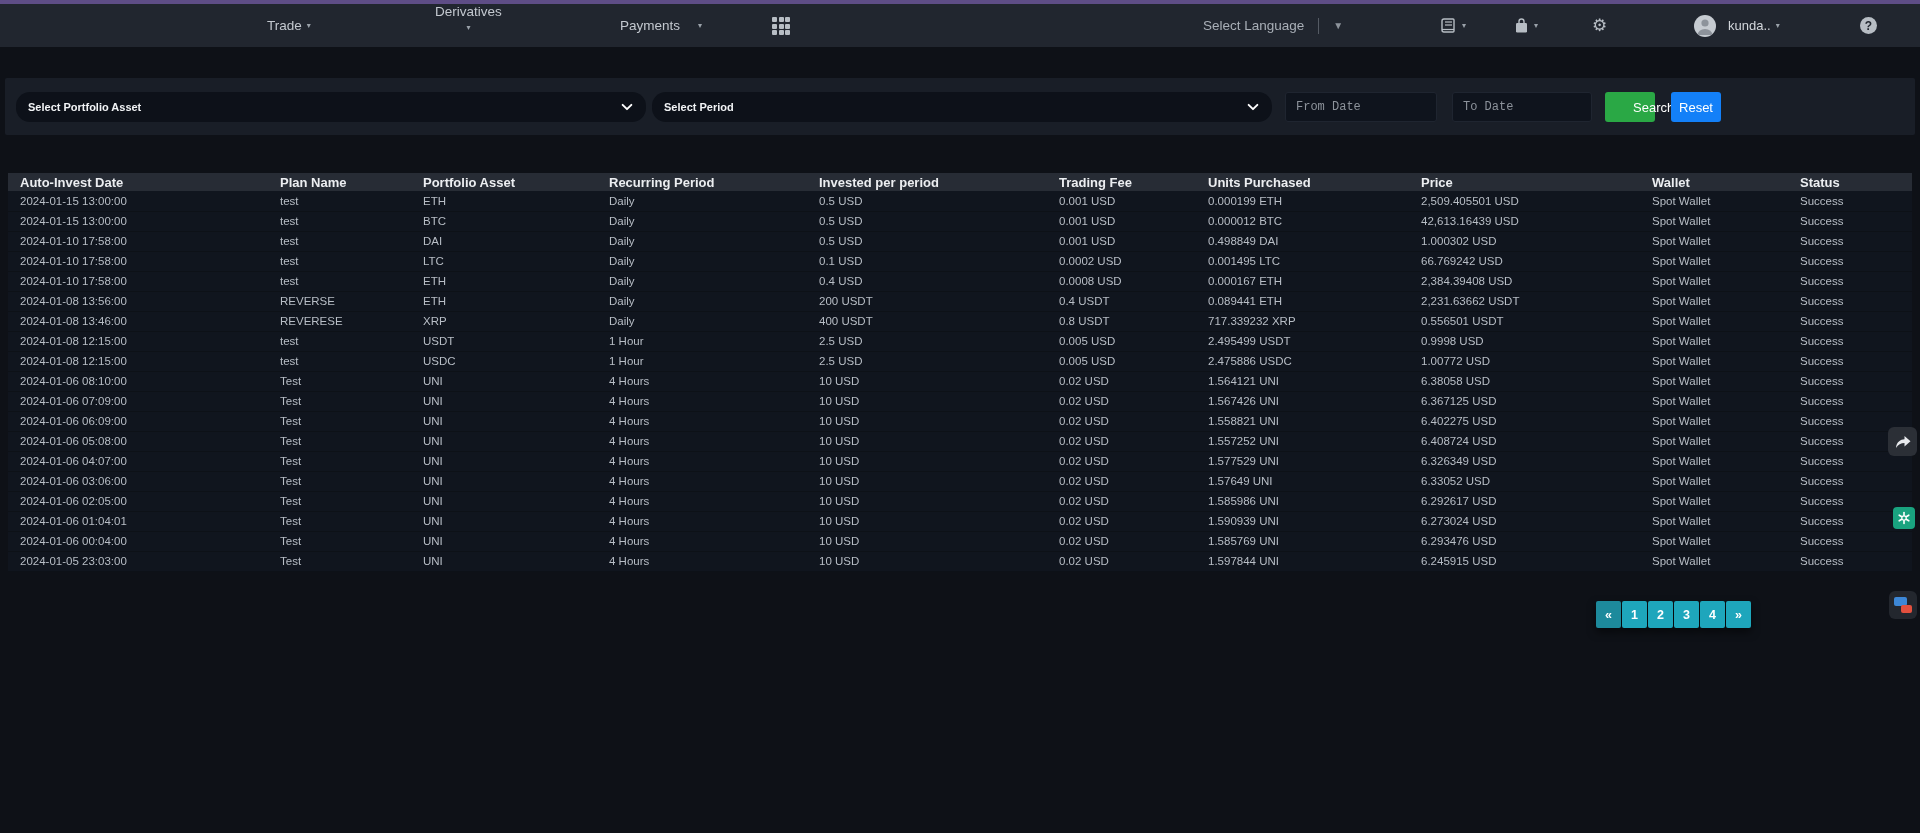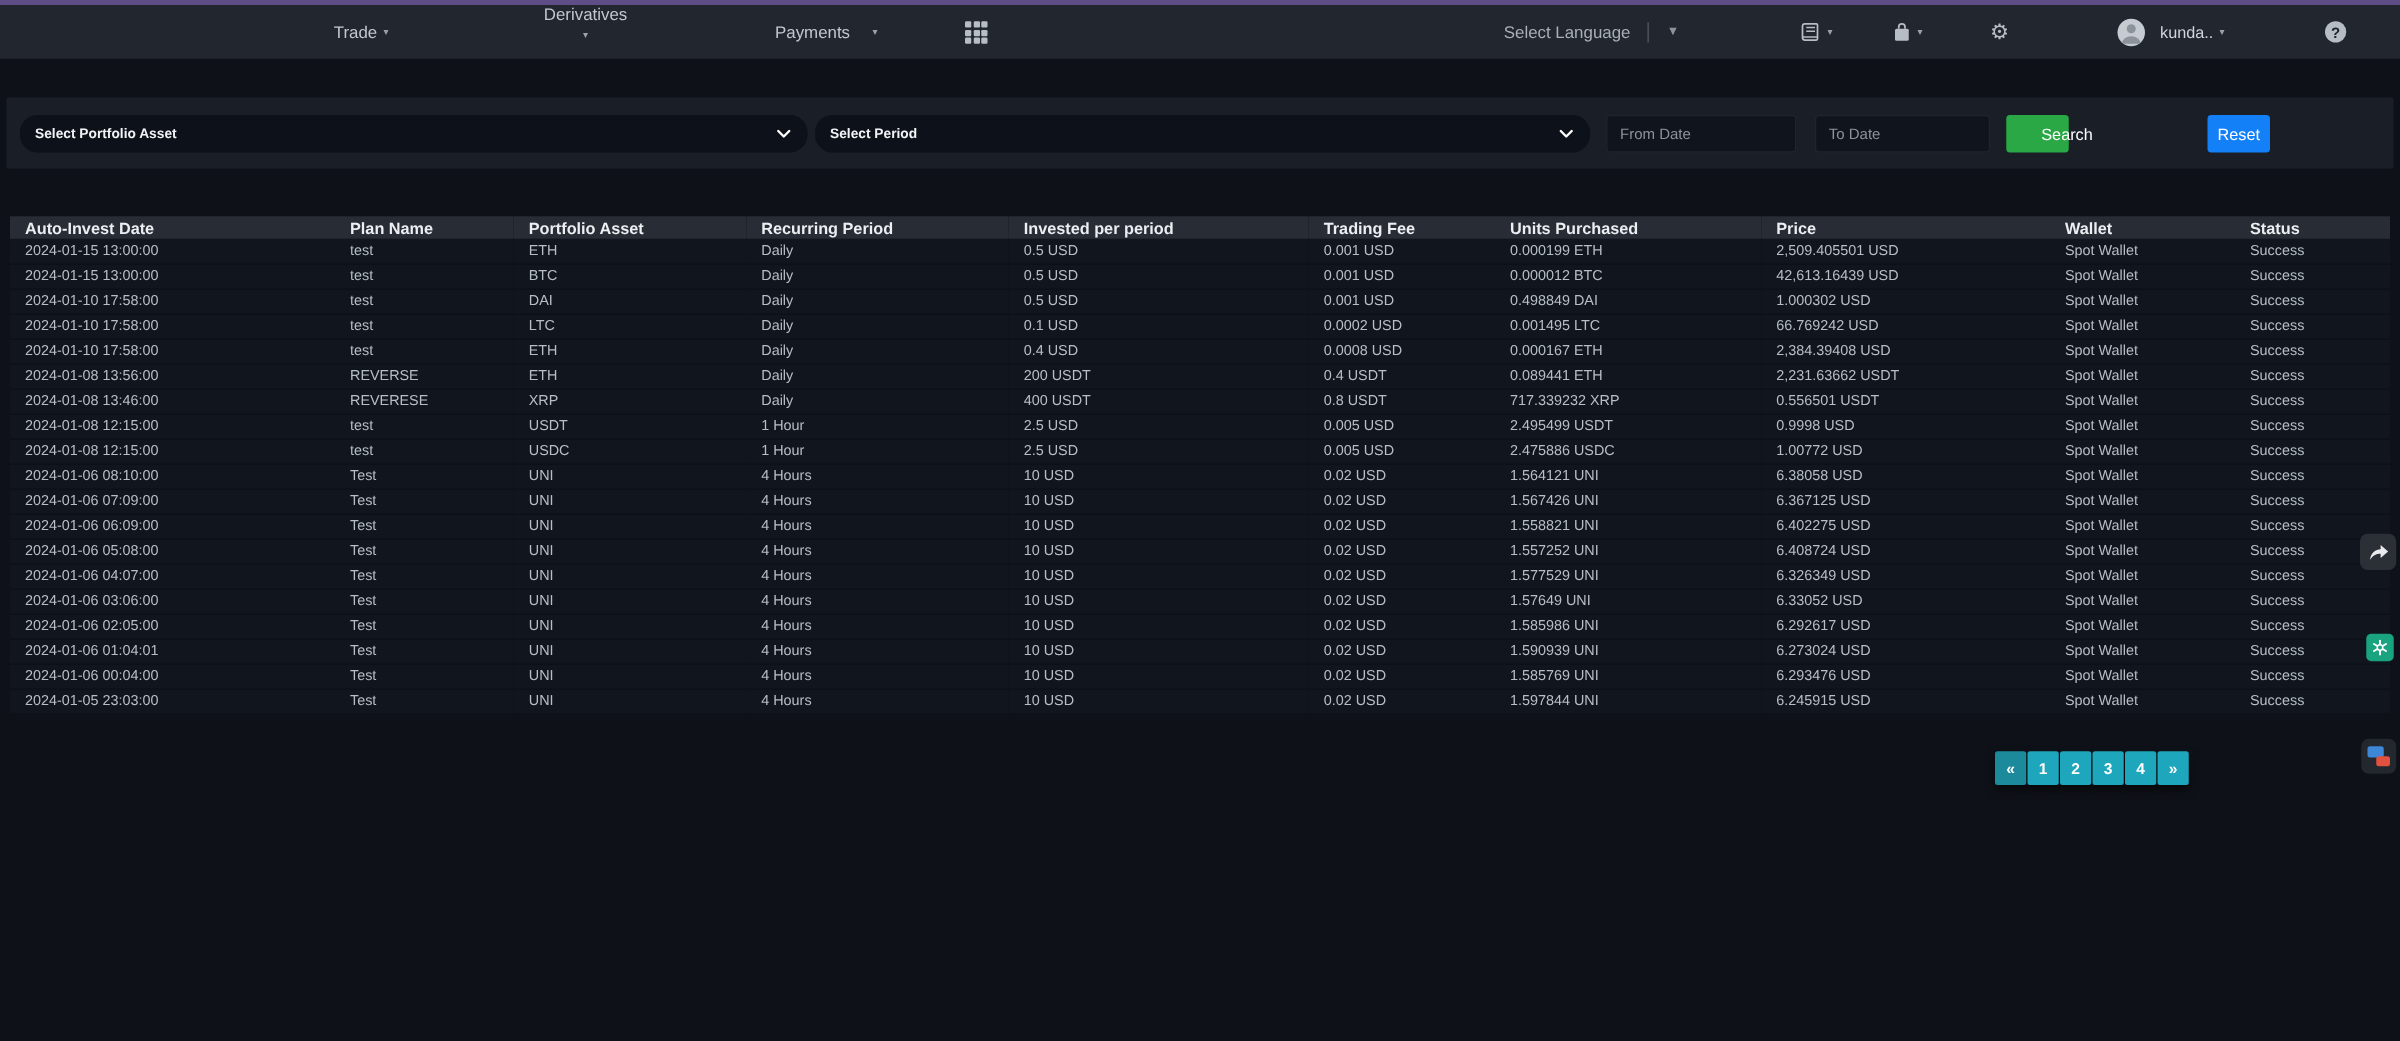--- a/index.html
+++ b/index.html
@@ -50,27 +50,27 @@
   .select-box {
     position: absolute; top: 14px; height: 30px; background: #0d1119; border-radius: 14px;
     display: flex; align-items: center; justify-content: space-between;
     padding: 0 12px; cursor: pointer;
   }
   .select-label { color: #f2f4f6; font-size: 11px; font-weight: bold; }
   .chev { width: 14px; height: 14px; }
   .date-input {
     position: absolute; top: 14px; height: 30px; background: #0f141d; border: 1px solid #1f2530;
     border-radius: 3px; color: #cdd2d8; font-size: 12px; padding: 0 10px;
-    font-family: Liberation Sans, sans-serif; outline: none;
+    font-family: Liberation Mono, monospace; outline: none;
   }
   .date-input::placeholder { color: #8d939b; }
   .btn { position: absolute; top: 14px; height: 30px; border: none; border-radius: 3px;
     color: #fff; font-size: 13px; cursor: pointer; font-family: "Liberation Sans", "DejaVu Sans", sans-serif; }
   .btn-search { left: 1600px; width: 50px; background: #2aa845; padding-left: 28px; }
-  .btn-reset { left: 1761px; width: 50px; background: #1380f8; text-align: center; }
+  .btn-reset { left: 1666px; width: 50px; background: #1380f8; text-align: center; }
   
   .table-wrap { position: absolute; top: 173px; left: 8px; width: 1904px; }
   table { width: 100%; border-collapse: collapse; table-layout: fixed; }
   thead th {
     background: #272c35; color: #eceef1; font-size: 13px; font-weight: bold;
     text-align: left; height: 18px; padding: 0 0 0 12px; white-space: nowrap; overflow: hidden;
   }
   tbody td {
     color: #b8bec6; font-size: 11.5px; height: 20px; padding: 0 0 0 12px;
     white-space: nowrap; overflow: hidden; background: #10151e;

